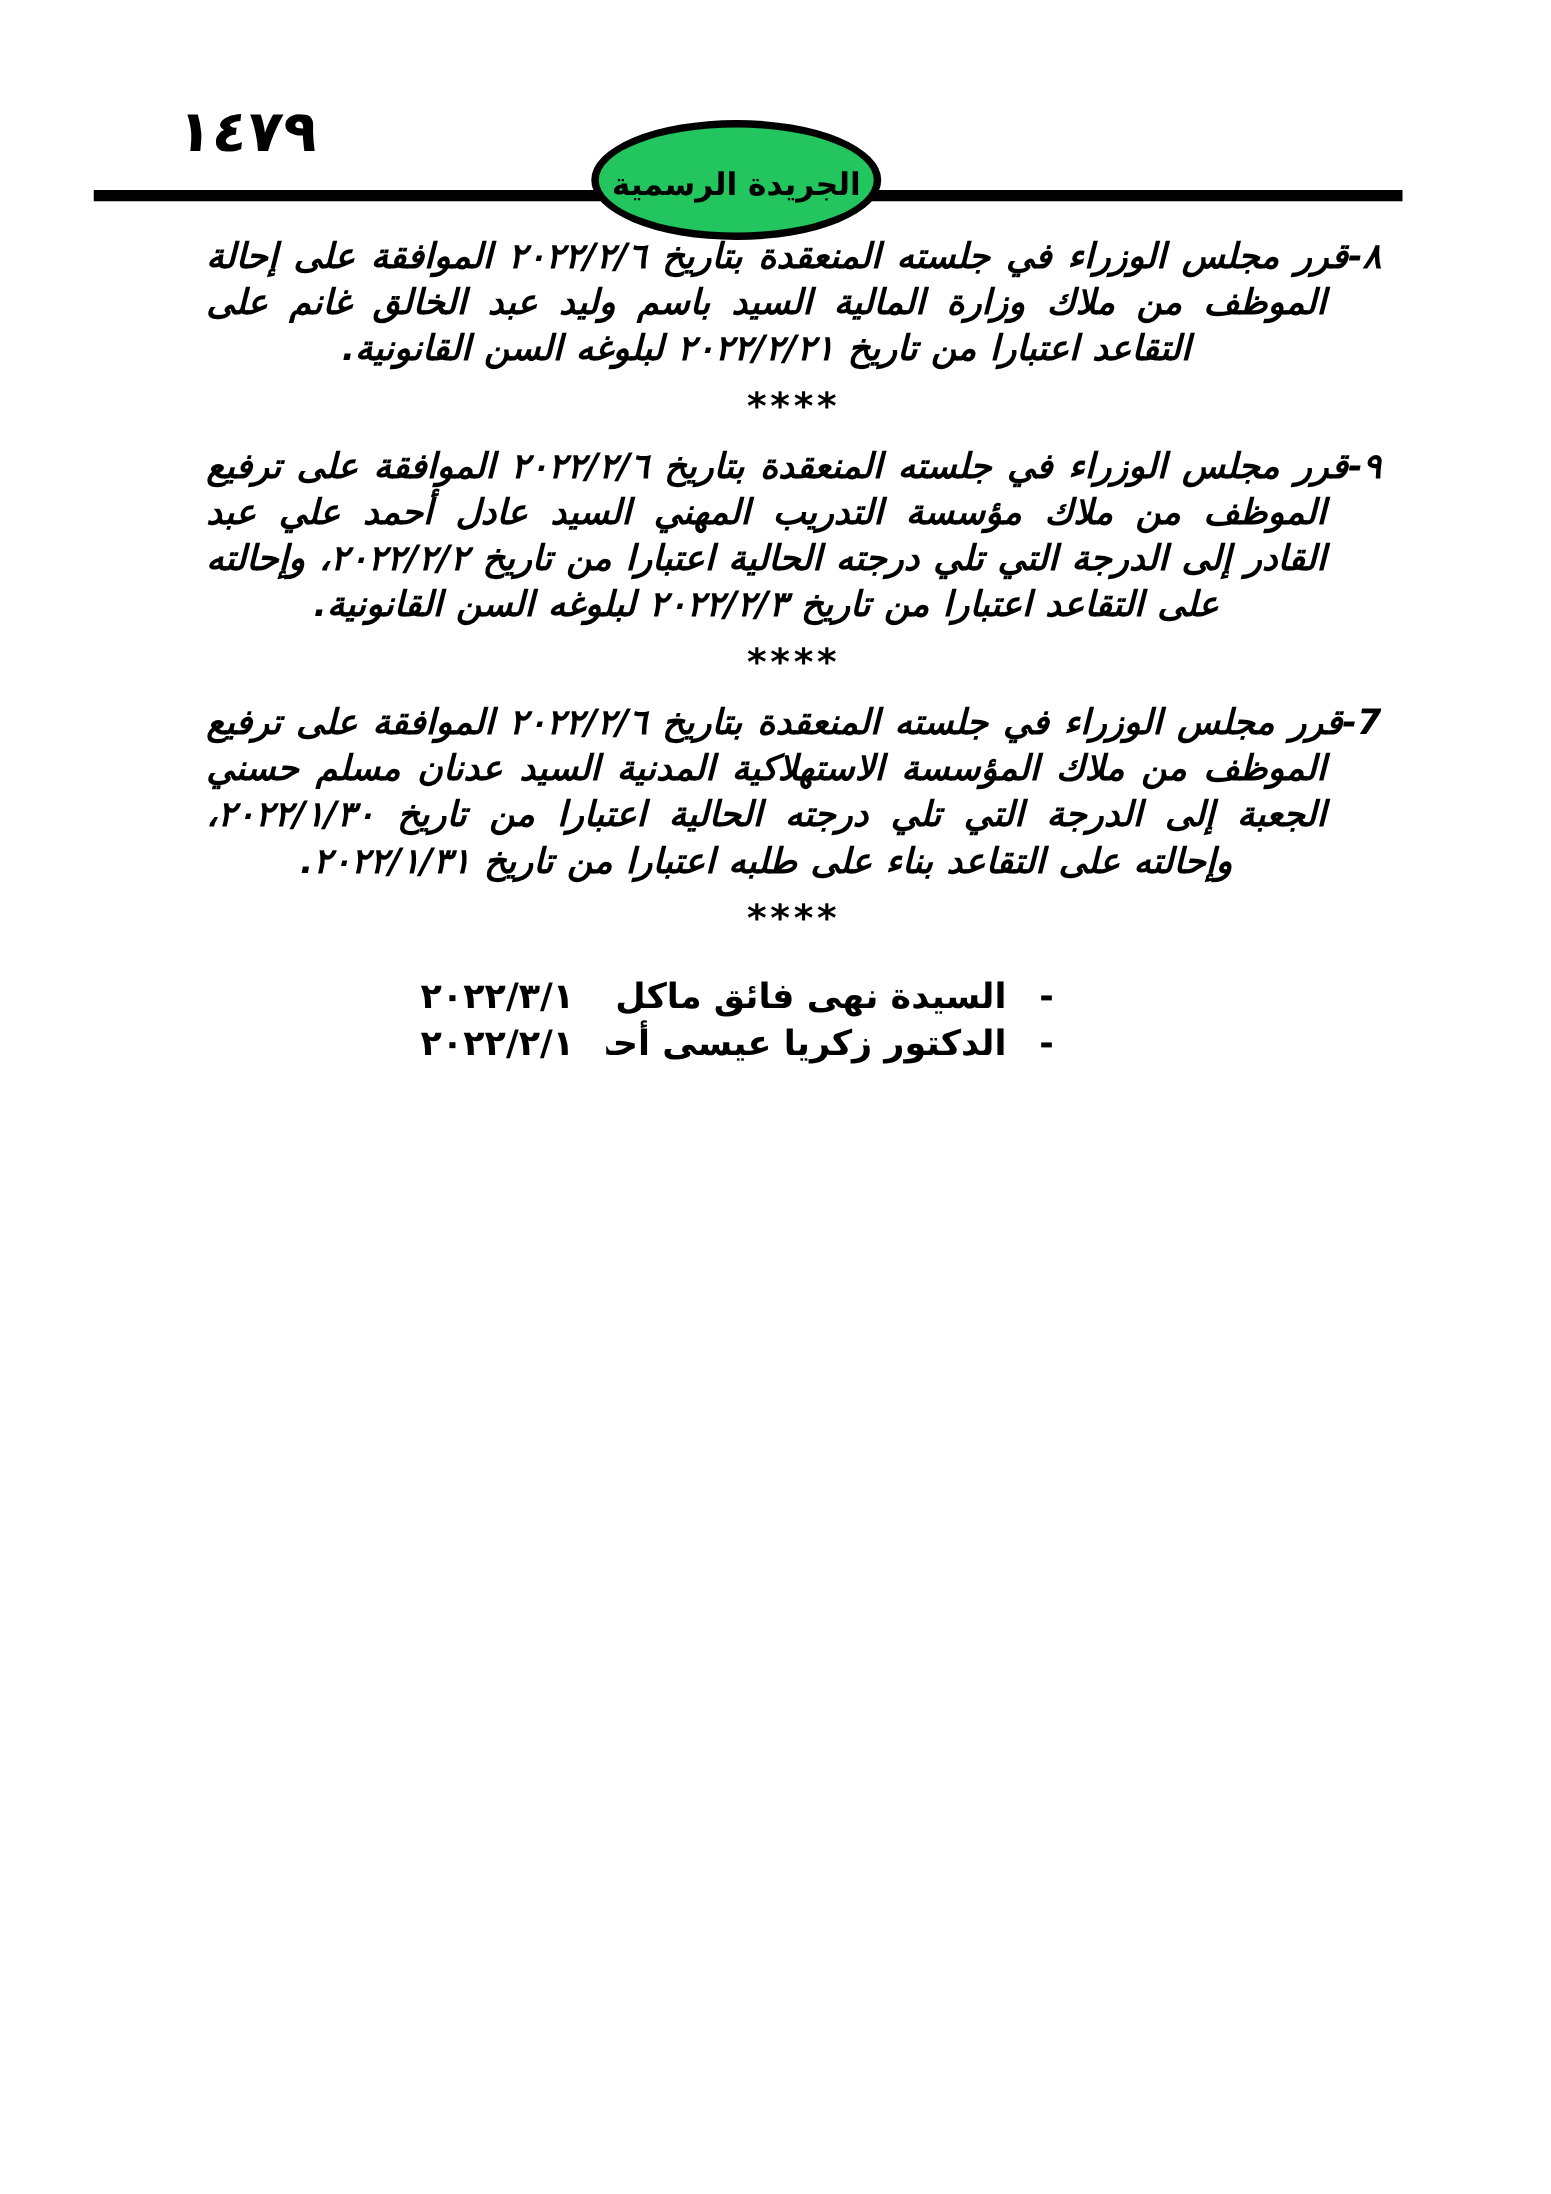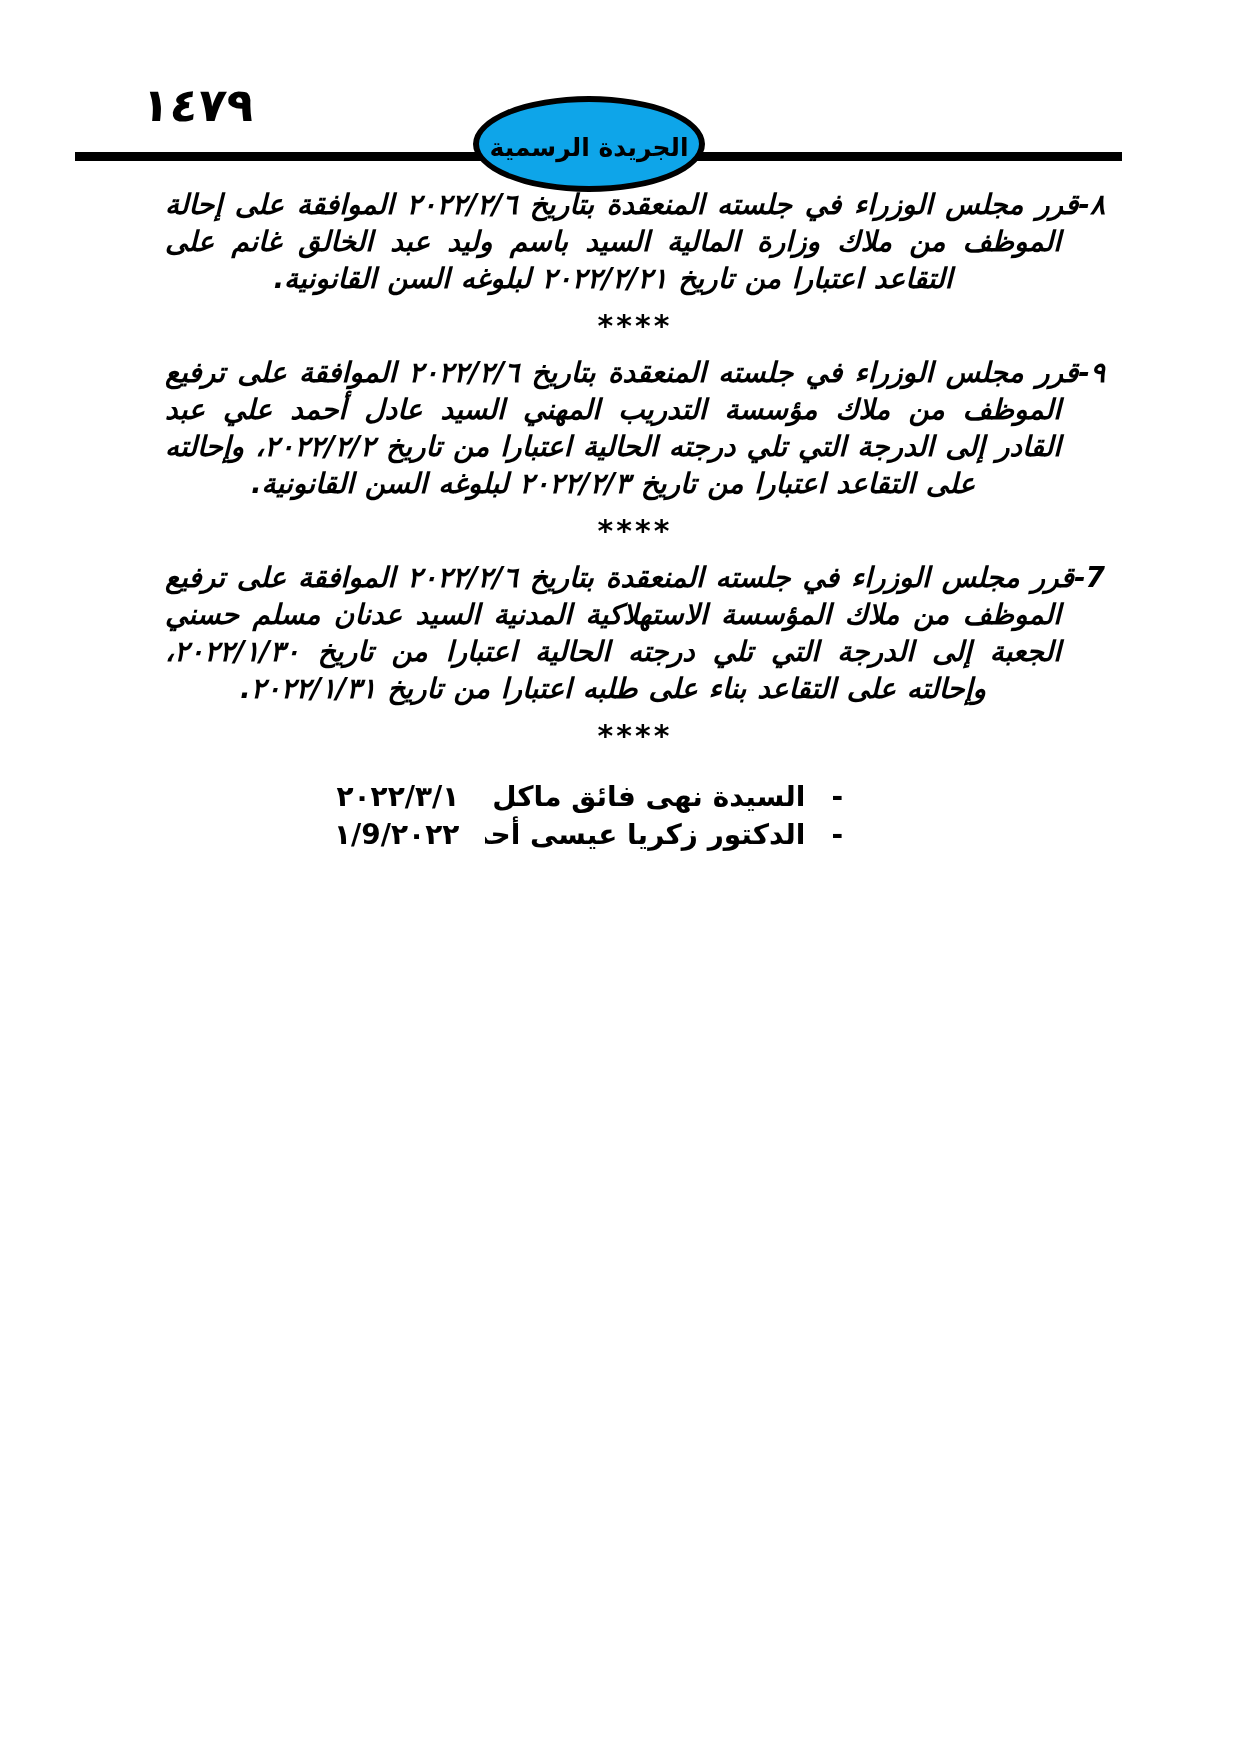--- a/index.html
+++ b/index.html
@@ -33,21 +33,21 @@
     width: 1047px;
     height: 9px;
     background: #000000;
   }
   .oval-badge {
     position: absolute;
     top: 96px;
     left: 473px;
     width: 232px;
     height: 96px;
-    background: #0ea5e9;
+    background: #22c55e;
     border: 6px solid #000000;
     border-radius: 50%;
     box-sizing: border-box;
     display: flex;
     align-items: center;
     justify-content: center;
   }
   .oval-badge span {
     font-size: 25px;
     font-weight: bold;
@@ -127,18 +127,18 @@
 
     <div class="emp-list">
       <div class="emp-row">
         <span class="emp-dash">-</span>
         <span class="emp-name">السيدة نهى فائق ماكل عجــــــــور</span>
         <span class="emp-date">٢٠٢٢/٣/١</span>
       </div>
       <div class="emp-row">
         <span class="emp-dash">-</span>
         <span class="emp-name">الدكتور زكريا عيسى أحمد بني عامر</span>
-        <span class="emp-date">٢٠٢٢/9/١</span>
+        <span class="emp-date">٢٠٢٢/٢/١</span>
       </div>
     </div>
 
   </div>
 </div>
 
 </body></html>

